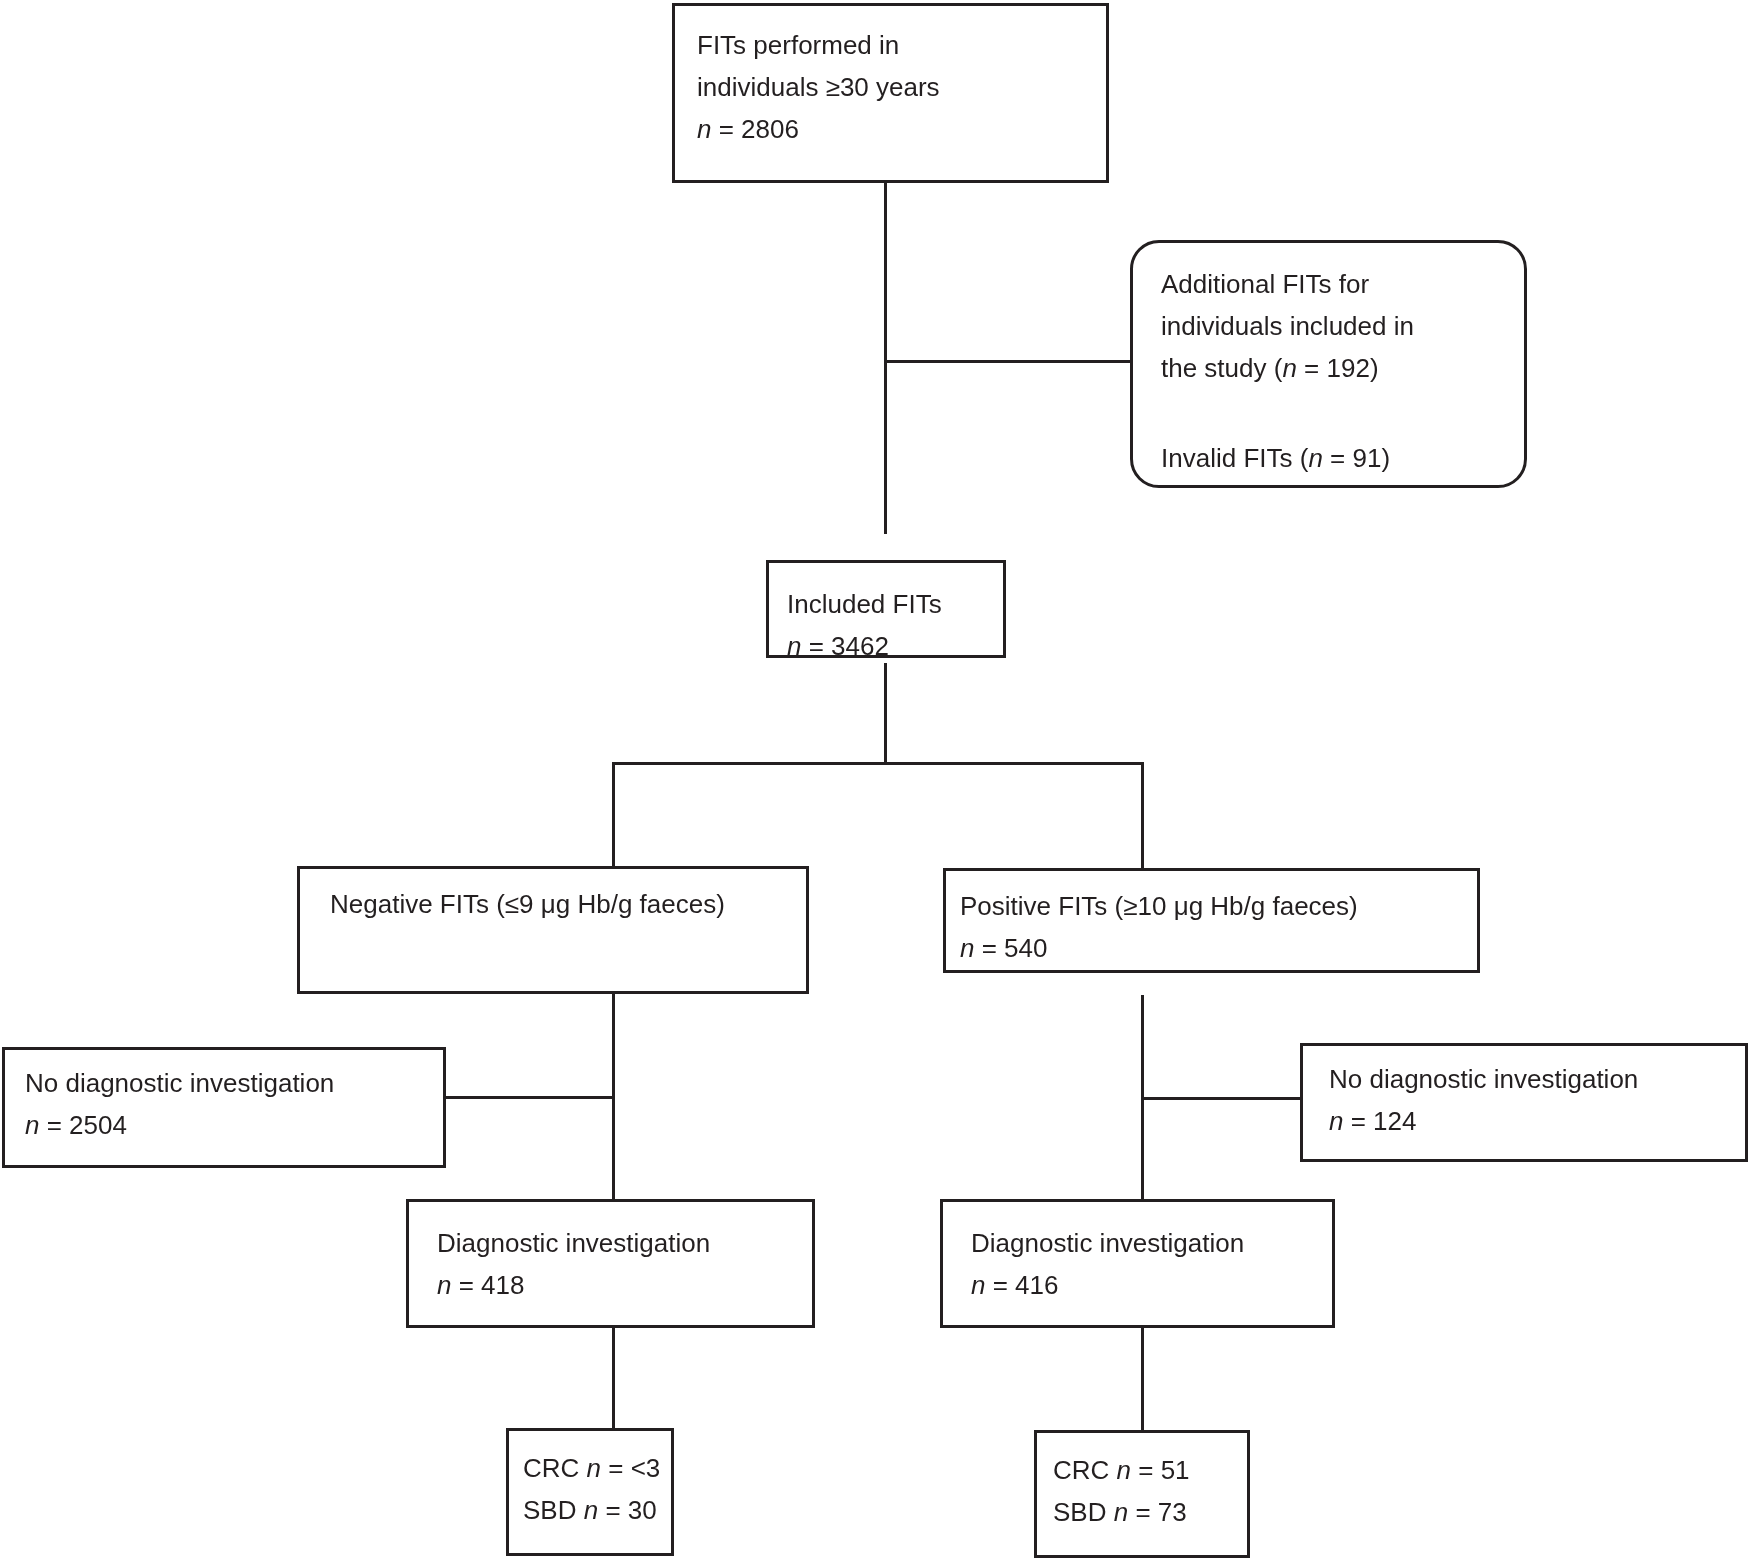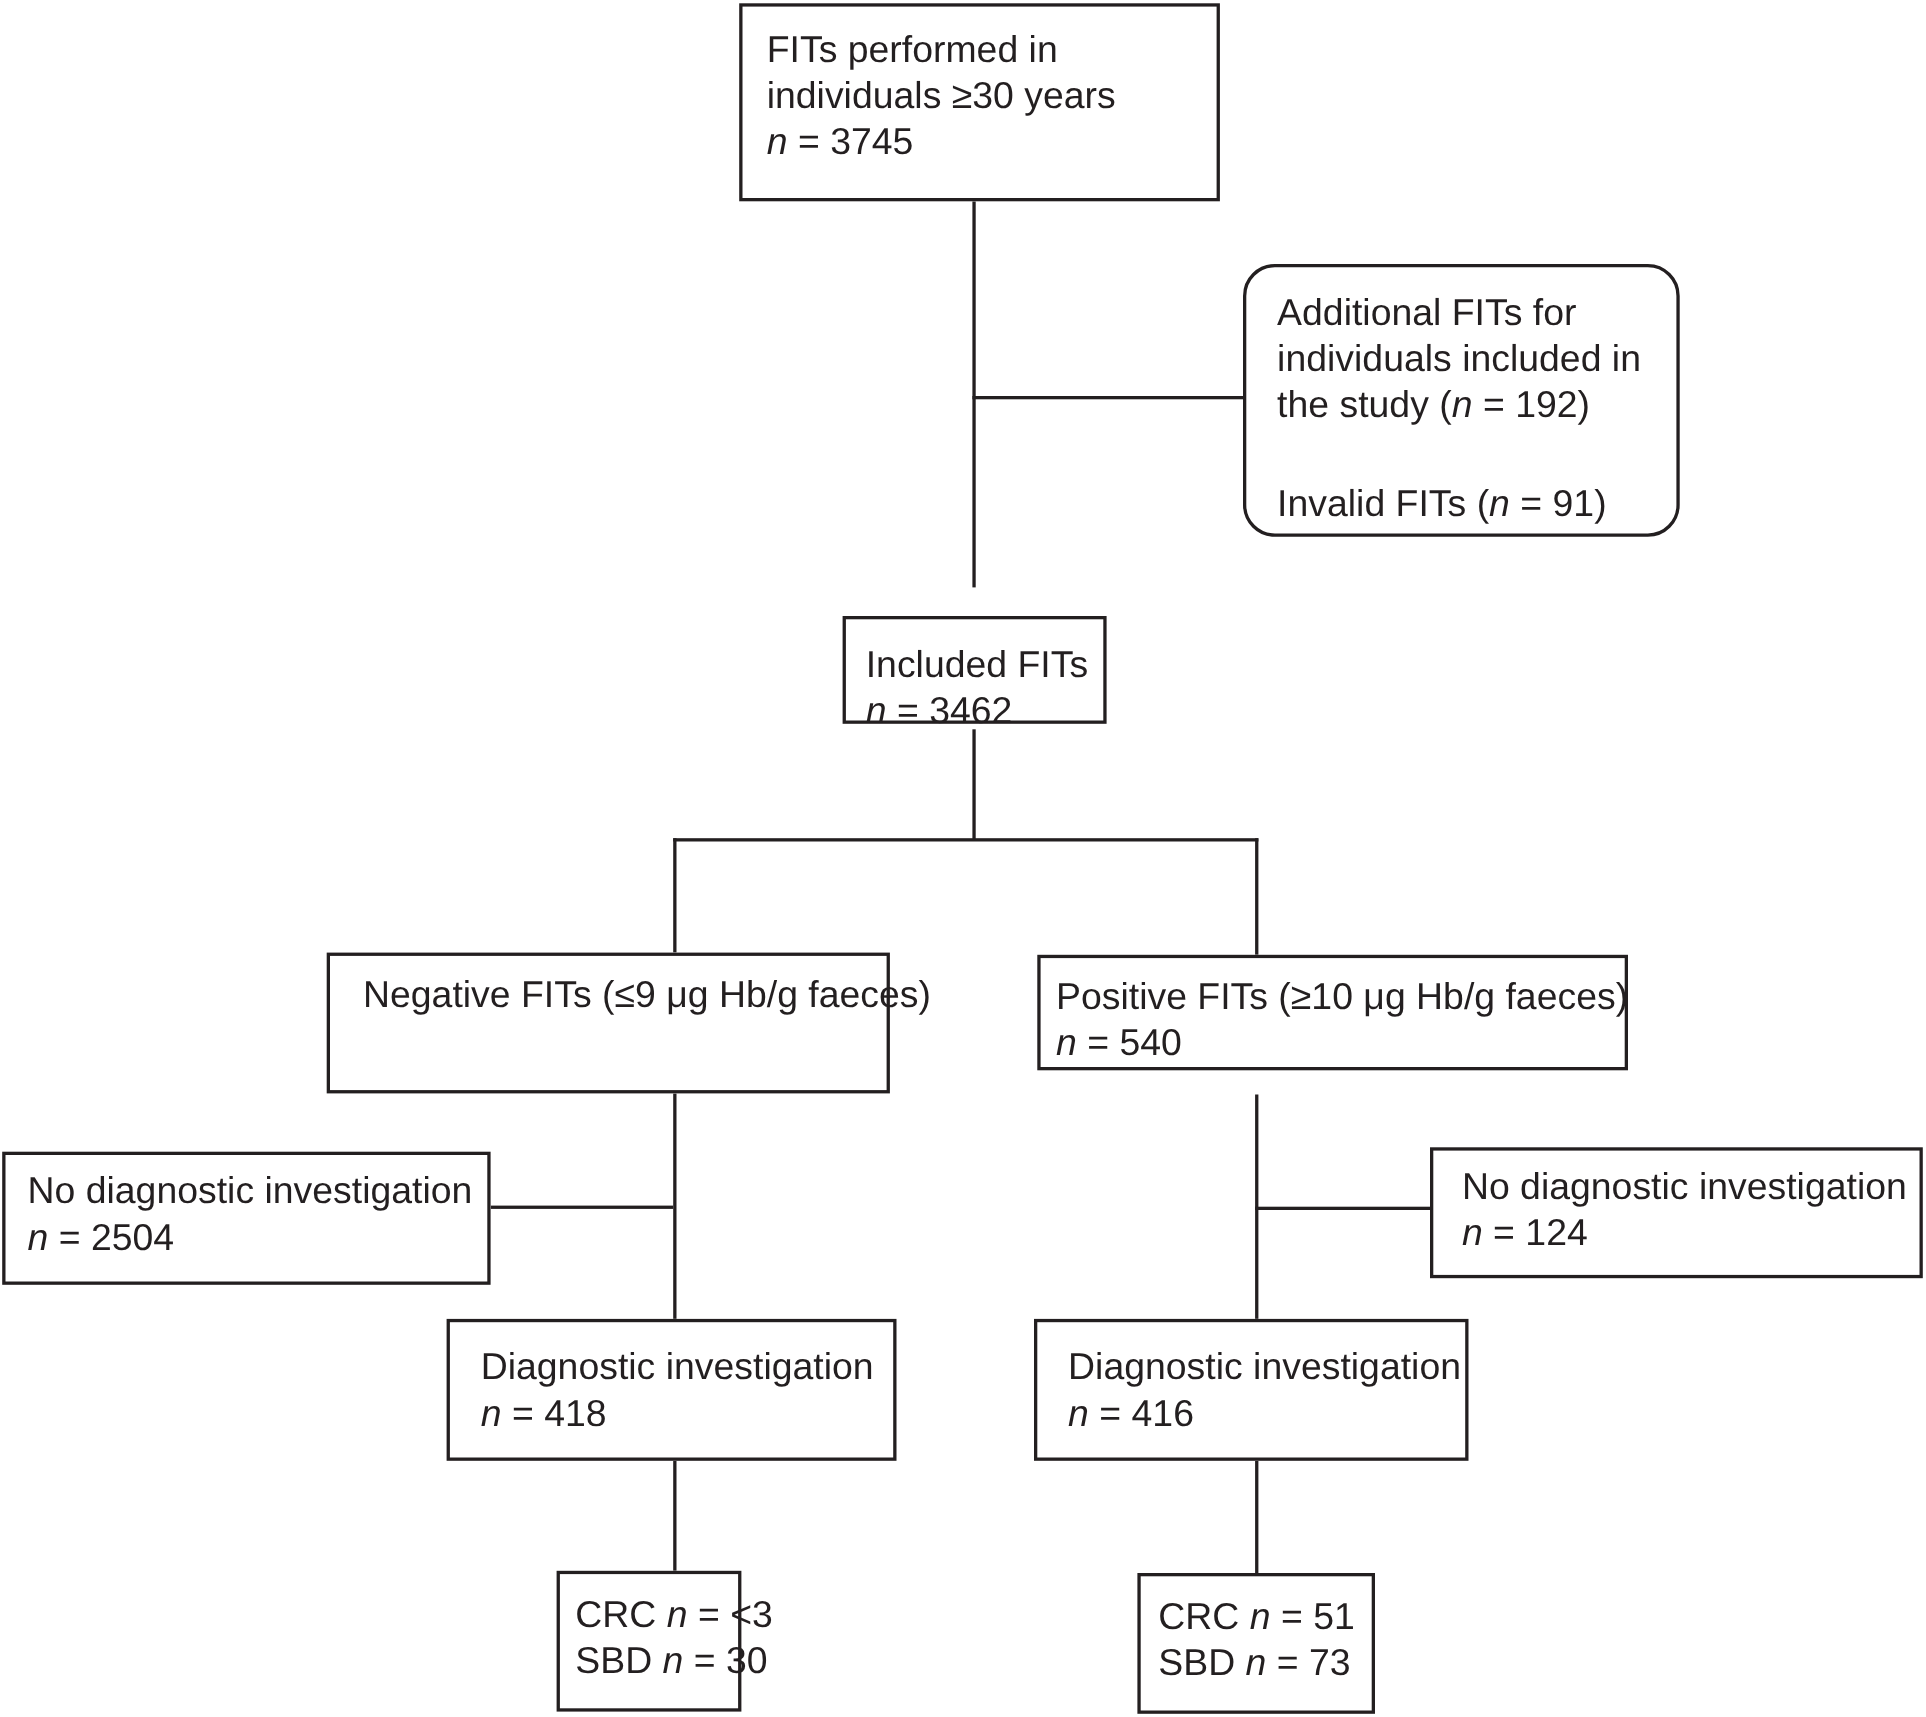--- a/index.html
+++ b/index.html
@@ -1,21 +1,21 @@
 <!DOCTYPE html>
 <html><head>
 <meta charset="utf-8">
 <style>
   html,body{margin:0;padding:0;background:#ffffff;}
   .canvas{
     position:relative;
     width:1751px;height:1561px;
     background:#ffffff;
     font-family:"Liberation Sans", sans-serif;
-    font-size:34px;
+    font-size:26px;
     line-height:42px;
     color:#231f20;
     overflow:hidden;
   }
   .box{
     position:absolute;
     box-sizing:border-box;
     border:3px solid #231f20;
     background:#ffffff;
   }
@@ -67,21 +67,21 @@
   <div class="conn h" id="c-nodiag-neg-h"></div>
   <div class="conn v" id="c-neg-down3"></div>
   <div class="conn v" id="c-pos-down1"></div>
   <div class="conn v" id="c-pos-down2"></div>
   <div class="conn h" id="c-nodiag-pos-h"></div>
   <div class="conn v" id="c-pos-down3"></div>
 
   <div class="box" id="b-top">
       <div class="line"><span>FITs performed in</span></div>
       <div class="line"><span>individuals ≥30 years</span></div>
-      <div class="line"><i>n</i><span> = 3745</span></div>
+      <div class="line"><i>n</i><span> = 2806</span></div>
     </div>
   <div class="box" id="b-additional">
       <div class="line"><span>Additional FITs for</span></div>
       <div class="line"><span>individuals included in</span></div>
       <div class="line"><span>the study (</span><i>n</i><span> = 192)</span></div>
       <div class="line blank"></div>
       <div class="line"><span>Invalid FITs (</span><i>n</i><span> = 91)</span></div>
     </div>
   <div class="box" id="b-included">
       <div class="line"><span>Included FITs</span></div>

